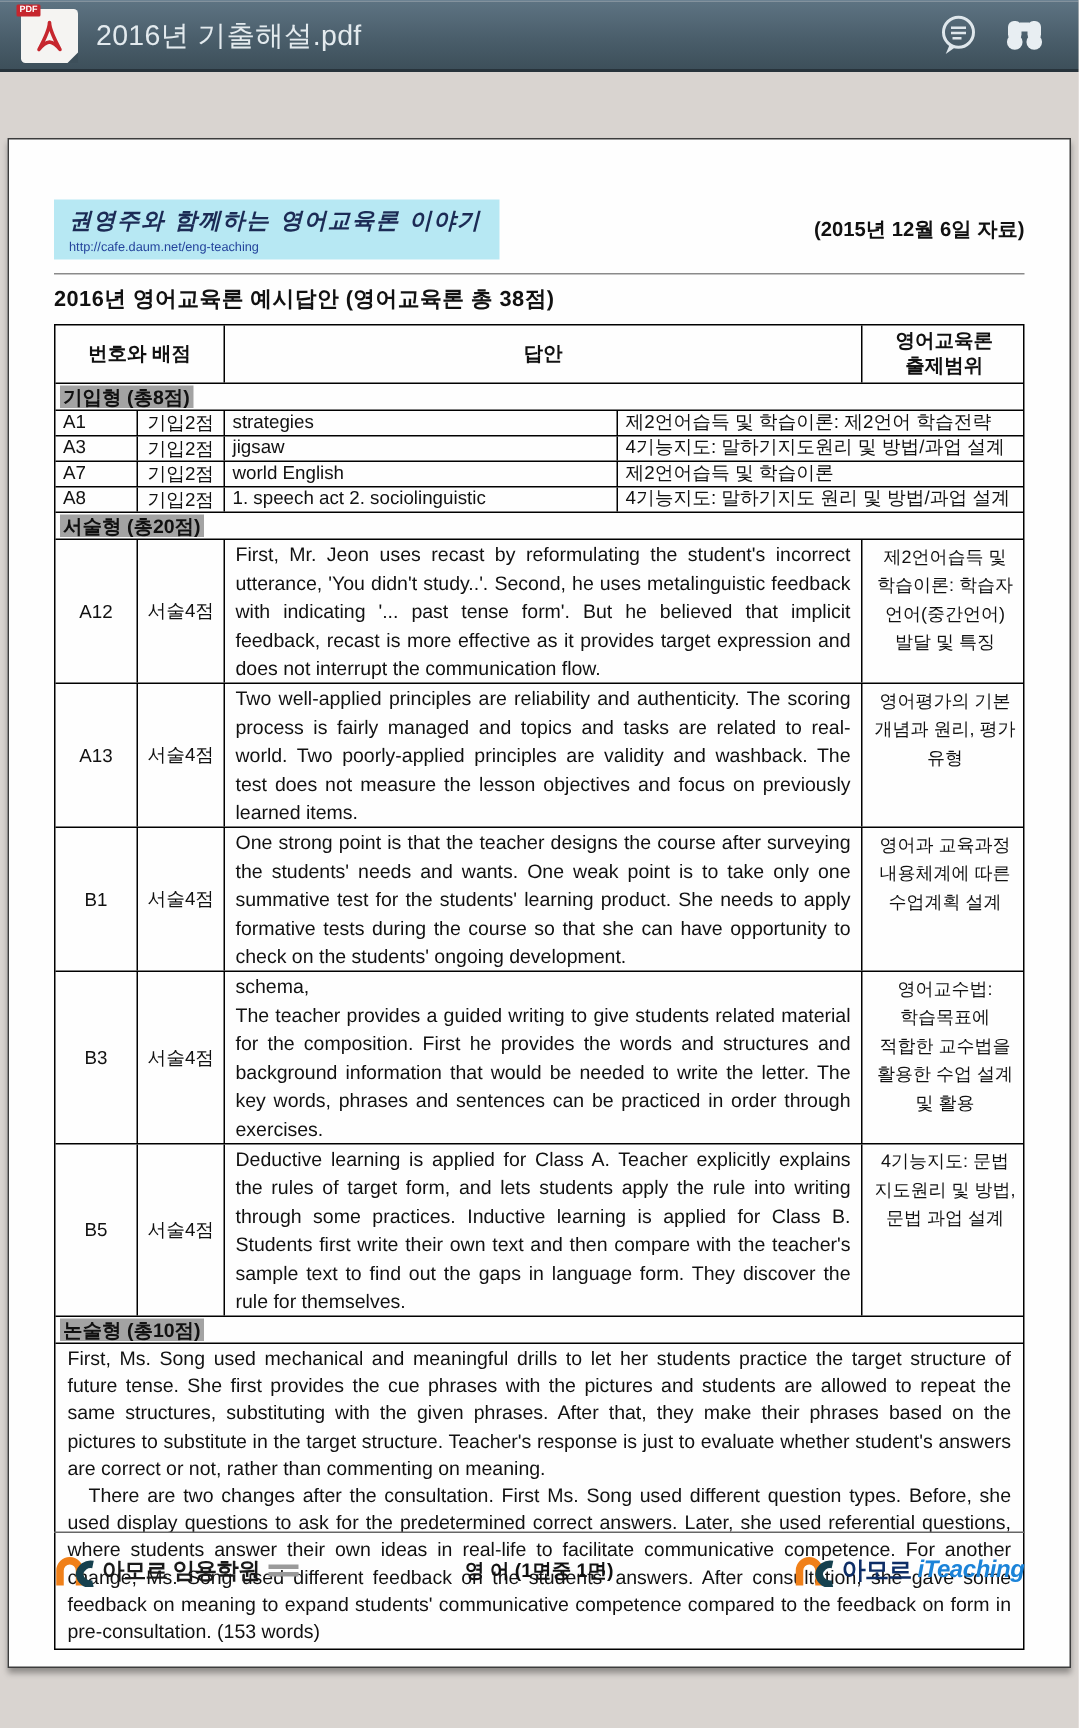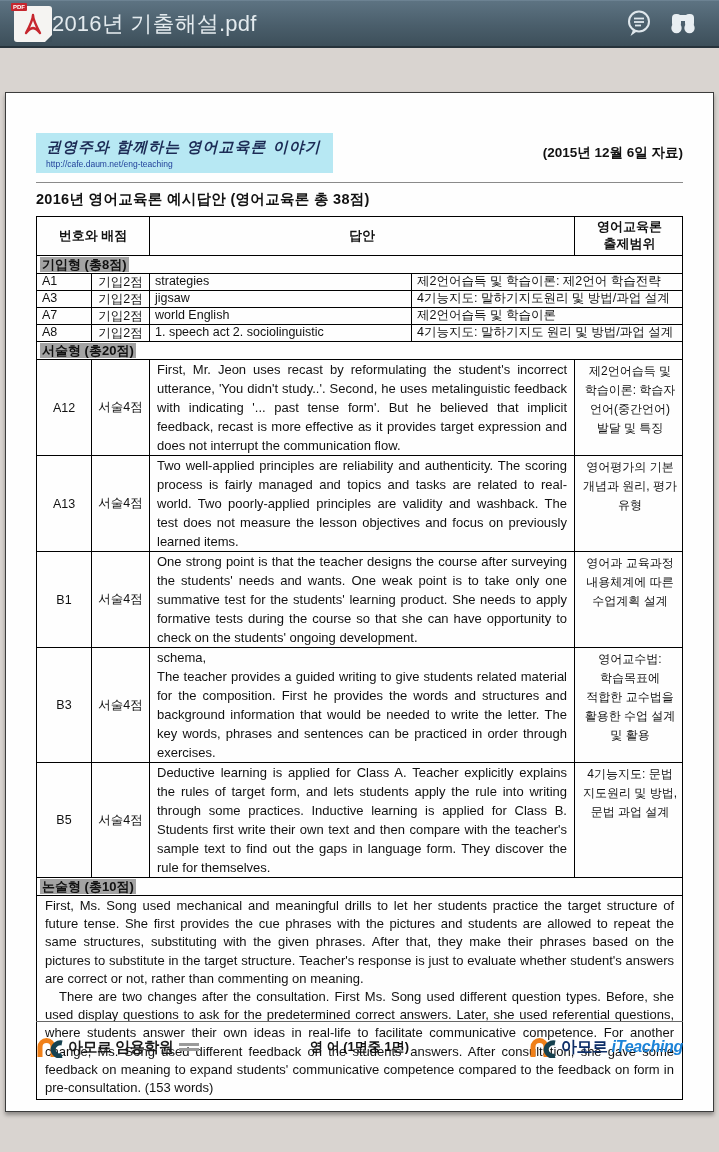--- a/index.html
+++ b/index.html
@@ -5,21 +5,21 @@
   * { box-sizing: border-box; margin: 0; padding: 0; }
   html,body { width:719px; height:1152px; overflow:hidden;
     font-family:"Liberation Sans","DejaVu Sans",sans-serif;
     background:#d9d4d0; }
 
   
   .appbar { position:absolute; left:0; top:0; width:719px; height:48px;
     background:linear-gradient(#5d7382,#4a5e6b 55%,#3d4f5a);
     border-top:1px solid #6c8292; border-bottom:2px solid #27333b;
     display:flex; align-items:center; padding:0 14px; }
-  .appbar-title { color:#e3eaee; font-size:22px; letter-spacing:.2px; }
+  .appbar-title { color:#e3eaee; font-size:19px; margin-left:12px; letter-spacing:.2px; }
   .pdficon { position:relative; width:38px; height:36px; background:#f5f4f2; border-radius:3px;
     display:flex; align-items:center; justify-content:center; flex:0 0 auto; }
   .pdficon .badge { position:absolute; top:-3px; left:-3px; background:#c6262e; color:#fff;
     font-size:6px; font-weight:bold; padding:1px 2px; line-height:1; border-radius:1px; }
   .pdficon .fold { position:absolute; right:0; bottom:0; width:0; height:0;
     border-left:7px solid transparent; border-bottom:7px solid #3d4f5a; }
   .appbar-spacer { flex:1; }
   .abicon { width:44px; height:36px; display:flex; align-items:center; justify-content:center; }
 
   

